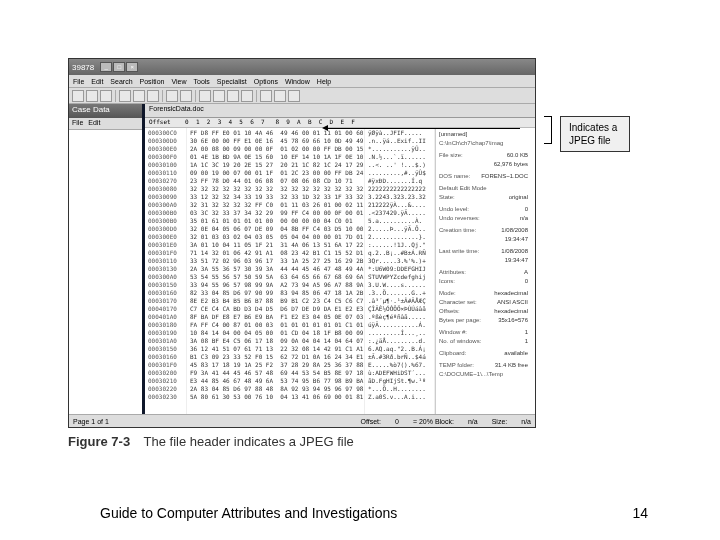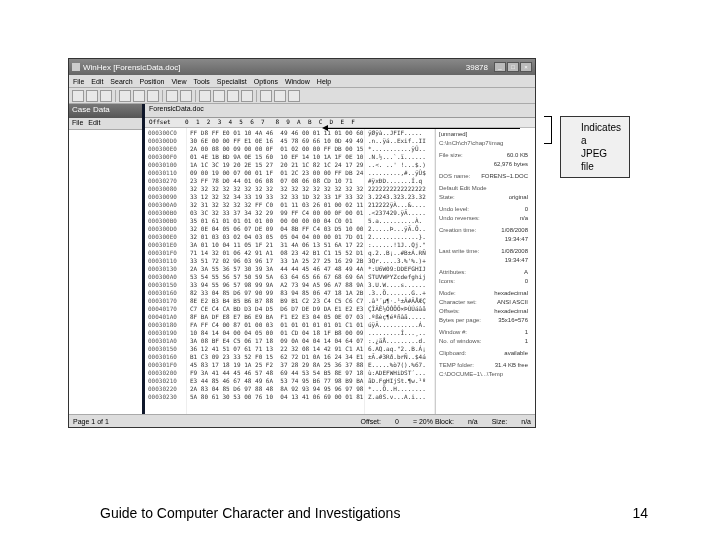--- a/index.html
+++ b/index.html
@@ -43,39 +43,35 @@
   .info-col .row { display: flex; justify-content: space-between; margin-bottom: 1px; }
   
   .statusbar { height: 13px; background: #ddd; border-top: 1px solid #aaa; font-size: 7px; display: flex; align-items: center; padding: 0 4px; gap: 14px; }
   .statusbar .sp { flex: 1; }
   
   .arrow { position: absolute; top: 70px; left: 256px; width: 196px; height: 1px; background: #000; z-index: 5; }
   .arrow::before { content: ''; position: absolute; left: -5px; top: -3px; border: 3px solid transparent; border-right: 6px solid #000; }
   
   .callout-bracket { position: absolute; top: 58px; left: 476px; width: 8px; height: 28px; border-right: 1px solid #000; border-top: 1px solid #000; border-bottom: 1px solid #000; }
   
-  .callout-box { position: absolute; top: 58px; left: 492px; width: 70px; padding: 4px 20px; background: #f0f0f0; border: 1px solid #333; font-size: 10px; line-height: 13px; }
+  .callout-box { position: absolute; top: 58px; left: 492px; width: 70px; padding: 4px 8px; background: #f0f0f0; border: 1px solid #333; font-size: 10px; line-height: 13px; }
   
   .fig-caption { margin-top: 6px; font-size: 13px; color: #333; }
   .fig-caption b { font-weight: bold; margin-right: 10px; }
   
   .footer-text { position: absolute; left: 100px; top: 505px; font-size: 14px; }
   .page-num { position: absolute; right: 72px; top: 505px; font-size: 14px; text-align: right; }
 </style>
 </head>
 <body>
 
 <div class="figure-wrap">
   <div class="app-window">
 
     <div class="titlebar">
-      <span class="title">
-        <span class="tb-icon"></span>
-        <span>WinHex  [ForensicData.doc]</span>
-      </span>
       <span style="margin-right:6px">39878</span>
       <span class="win-btns">
         <span class="win-btn">_</span>
         <span class="win-btn">□</span>
         <span class="win-btn">×</span>
       </span>
     </div>
 
     <div class="menubar">
       <span>File</span>
@@ -348,16 +344,20 @@
       <span>n/a</span>
       <span>Size:</span>
       <span>n/a</span>
     </div>
   </div>
 
   <div class="arrow"></div>
   <div class="callout-bracket"></div>
   <div class="callout-box">Indicates a JPEG file</div>
 
+  <div class="fig-caption">
+    <b>Figure 7-3</b>
+    <span>The file header indicates a JPEG file</span>
+  </div>
 </div>
 
-<div class="footer-text">Guide to Computer Character and Investigations</div>
+<div class="footer-text">Guide to Computer Attributes and Investigations</div>
 <div class="page-num">14</div>
 
 </body></html>

